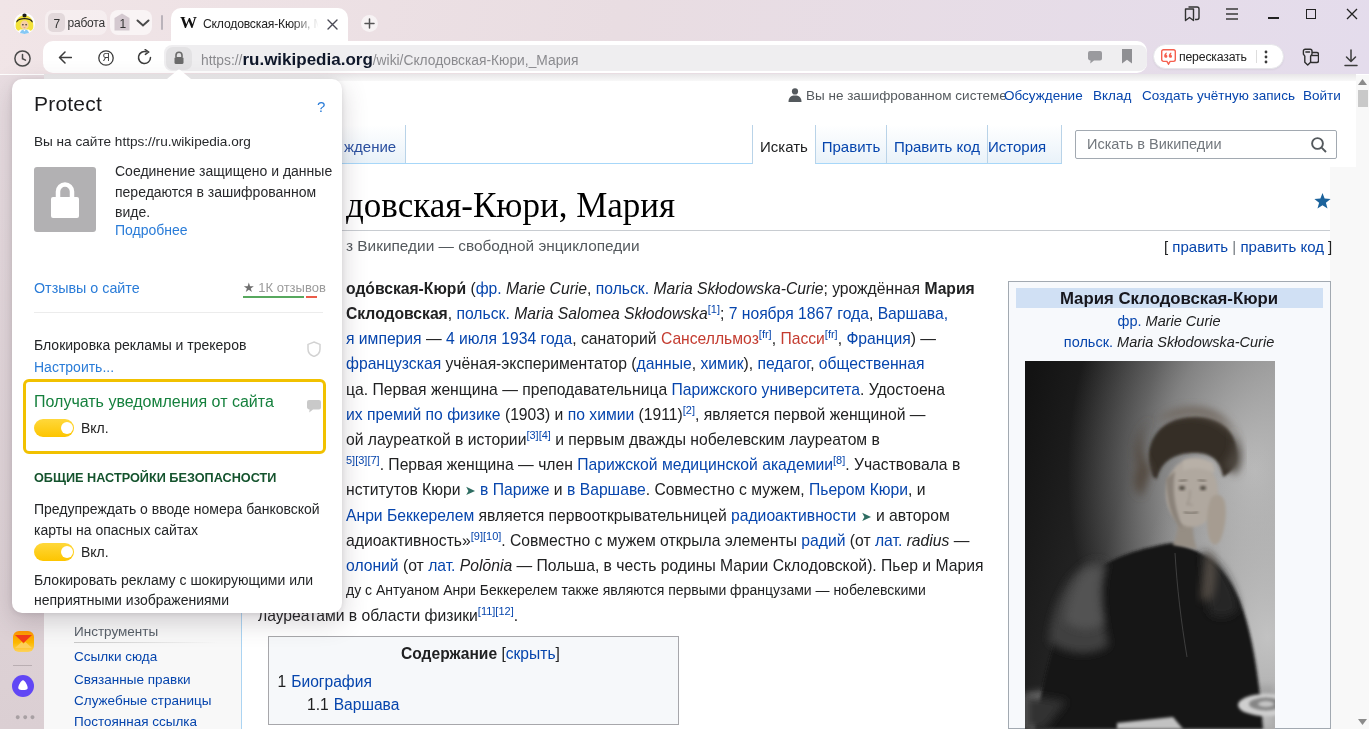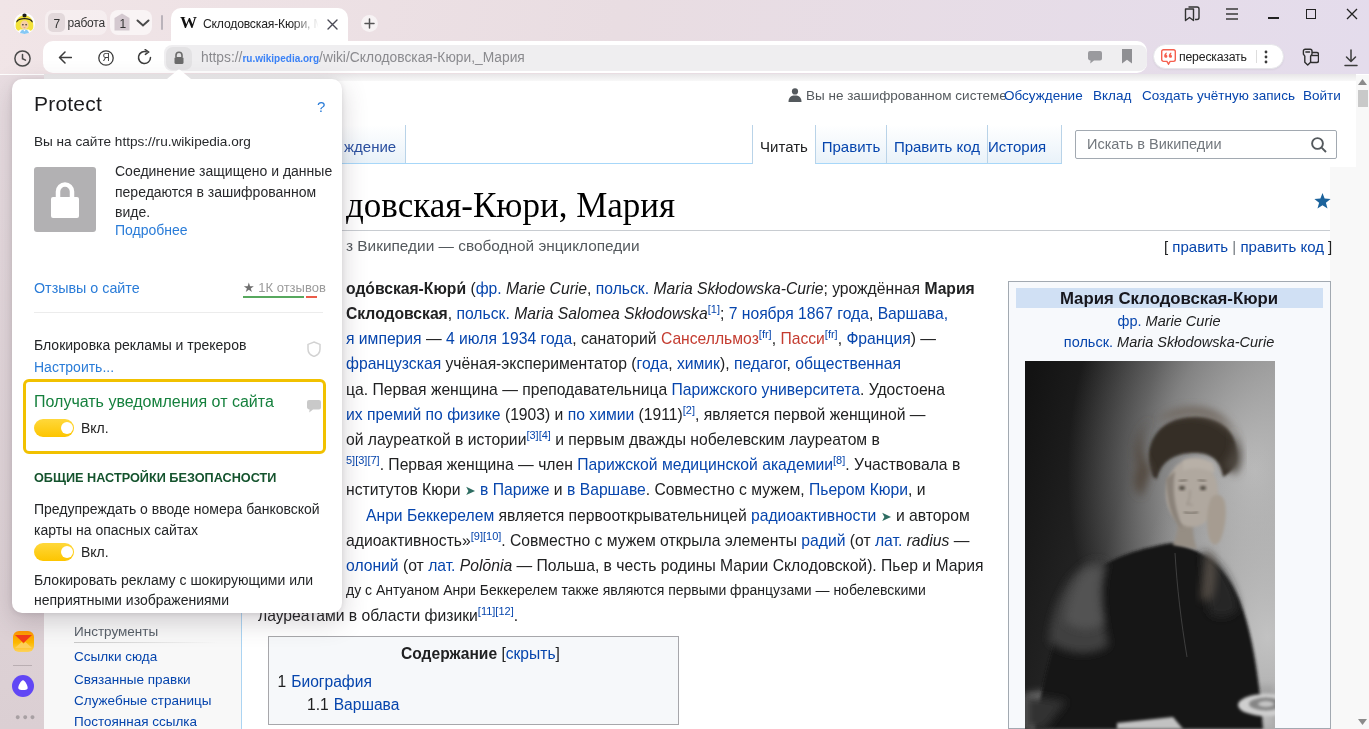--- a/index.html
+++ b/index.html
@@ -27,21 +27,21 @@
     <div class="t" style="left:1004px;top:89px;font-size:13.5px"><a class="wl" href="#">Обсуждение</a></div>
     <div class="t" style="left:1093px;top:89px;font-size:13.5px"><a class="wl" href="#">Вклад</a></div>
     <div class="t" style="left:1142px;top:89px;font-size:13.5px"><a class="wl" href="#">Создать учётную запись</a></div>
     <div class="t" style="left:1303px;top:89px;font-size:13.5px"><a class="wl" href="#">Войти</a></div>
 
 <div style="position:absolute;left:340px;top:125px;width:66px;height:39px;background:linear-gradient(#ffffff,#e9f2f9);border-right:1px solid #b9d3e8;border-bottom:1px solid #a7d7f9"></div>
     <div style="position:absolute;left:241px;top:163px;width:511px;height:1px;background:#a7d7f9"></div>
 <div class="t" style="left:344px;top:139px;font-size:15px;color:#2a4f9f">ждение</div>
 
 <div id="tabsR" style="position:absolute;left:752px;top:125px;height:39px;display:flex">
-  <div style="width:64px;background:#fff;border-left:1px solid #b9d3e8;border-right:1px solid #b9d3e8;text-align:center;padding-top:13px;font-size:15px;color:#202122">Читать</div>
+  <div style="width:64px;background:#fff;border-left:1px solid #b9d3e8;border-right:1px solid #b9d3e8;text-align:center;padding-top:13px;font-size:15px;color:#202122">Искать</div>
   <div style="width:71px;background:linear-gradient(#ffffff,#e9f2f9);border-right:1px solid #b9d3e8;border-bottom:1px solid #a7d7f9;text-align:center;padding-top:13px;font-size:15px"><span class="wl">Править</span></div>
   <div style="width:101px;background:linear-gradient(#ffffff,#e9f2f9);border-right:1px solid #b9d3e8;border-bottom:1px solid #a7d7f9;text-align:center;padding-top:13px;font-size:15px"><span class="wl">Править код</span></div>
   <div style="width:74px;background:linear-gradient(#ffffff,#e9f2f9);border-right:1px solid #b9d3e8;border-bottom:1px solid #a7d7f9;text-align:left;padding-top:13px;font-size:15px"><span class="wl">История</span></div>
 </div>
 
 <div style="position:absolute;left:1075px;top:130px;width:262px;height:29px;background:#fff;border:1px solid #a2a9b1;border-radius:2px"></div>
 <div class="t" style="left:1087px;top:137px;font-size:14.5px;color:#72777d">Искать в Википедии</div>
 <svg style="position:absolute;left:1310px;top:136px" width="18" height="18" viewBox="0 0 18 18">
       <circle cx="7.5" cy="7.5" r="5.4" fill="none" stroke="#54595d" stroke-width="1.9"></circle>
       <line x1="11.6" y1="11.6" x2="16" y2="16" stroke="#54595d" stroke-width="1.9"></line>
@@ -51,27 +51,27 @@
 <svg style="position:absolute;left:1314px;top:193px" width="17" height="16" viewBox="0 0 17 16">
       <path d="M8.5 0 L10.6 5.6 16.6 5.9 11.9 9.7 13.5 15.5 8.5 12.2 3.5 15.5 5.1 9.7 0.4 5.9 6.4 5.6 Z" fill="#1c639c"></path>
     </svg>
 <div style="position:absolute;left:241px;top:230px;width:1089px;height:1px;background:#c8ccd1"></div>
 <div class="t" style="left:346px;top:237.5px;font-size:15.4px;color:#54595d">з Википедии — свободной энциклопедии</div>
 <div class="t" style="left:1164px;top:239px;font-size:15px;color:#202122">[ <span class="wl">править</span> <span style="color:#72777d">|</span> <span class="wl">править код</span> ]</div>
 
 <div class="t pl" style="left: 346px; top: 280.8px; font-size: 15.7px; color: rgb(32, 33, 34);"><b>одо́вская-Кюри́</b> (<a class="wl" href="#">фр.</a> <i>Marie Curie</i>, <a class="wl" href="#">польск.</a> <i>Maria Skłodowska-Curie</i>; урождённая <b>Мария</b></div>
 <div class="t pl" style="left: 346px; top: 306px; font-size: 15.7px; color: rgb(32, 33, 34);"><b>Склодовская</b>, <a class="wl" href="#">польск.</a> <i>Maria Salomea Skłodowska</i><sup class="wl">[1]</sup>; <a class="wl" href="#">7 ноября</a> <a class="wl" href="#">1867 года</a>, <a class="wl" href="#">Варшава,</a></div>
 <div class="t pl" style="left: 346px; top: 331.2px; font-size: 15.7px; color: rgb(32, 33, 34);"><a class="wl" href="#">я империя</a> — <a class="wl" href="#">4 июля</a> <a class="wl" href="#">1934 года</a>, санаторий <span class="rl">Санселльмоз</span><sup class="wl">[fr]</sup>, <span class="rl">Пасси</span><sup class="wl">[fr]</sup>, <a class="wl" href="#">Франция</a>) —</div>
-<div class="t pl" style="left: 346px; top: 356.4px; font-size: 15.7px; color: rgb(32, 33, 34);"><a class="wl" href="#">французская</a> учёная-экспериментатор (<a class="wl" href="#">года</a>, <a class="wl" href="#">химик</a>), <a class="wl" href="#">педагог</a>, <a class="wl" href="#">общественная</a></div>
+<div class="t pl" style="left: 346px; top: 356.4px; font-size: 15.7px; color: rgb(32, 33, 34);"><a class="wl" href="#">французская</a> учёная-экспериментатор (<a class="wl" href="#">данные</a>, <a class="wl" href="#">химик</a>), <a class="wl" href="#">педагог</a>, <a class="wl" href="#">общественная</a></div>
 <div class="t pl" style="left: 346px; top: 381.6px; font-size: 15.7px; color: rgb(32, 33, 34);">ца. Первая женщина — преподавательница <a class="wl" href="#">Парижского университета</a>. Удостоена</div>
 <div class="t pl" style="left: 346px; top: 406.8px; font-size: 15.7px; color: rgb(32, 33, 34);"><a class="wl" href="#">их премий по физике</a> (1903) и <a class="wl" href="#">по химии</a> (1911)<sup class="wl">[2]</sup>, является первой женщиной —</div>
 <div class="t pl" style="left: 346px; top: 432px; font-size: 15.7px; color: rgb(32, 33, 34);">ой лауреаткой в истории<sup class="wl">[3][4]</sup> и первым дважды нобелевским лауреатом в</div>
 <div class="t pl" style="left: 346px; top: 457.2px; font-size: 15.7px; color: rgb(32, 33, 34);"><sup class="wl">5][3][7]</sup>. Первая женщина — член <a class="wl" href="#">Парижской медицинской академии</a><sup class="wl">[8]</sup>. Участвовала в</div>
 <div class="t pl" style="left: 346px; top: 482.4px; font-size: 15.7px; color: rgb(32, 33, 34);">нститутов Кюри <span style="color:#2e6d62;font-size:13px">➤</span> <a class="wl" href="#">в Париже</a> и <a class="wl" href="#">в Варшаве</a>. Совместно с мужем, <a class="wl" href="#">Пьером Кюри</a>, и</div>
-<div class="t pl" style="left: 366px; top: 507.6px; font-size: 15.7px; color: rgb(32, 33, 34); text-align: right;"><a class="wl" href="#">Анри Беккерелем</a> является первооткрывательницей <a class="wl" href="#">радиоактивности</a> <span style="color:#2e6d62;font-size:13px">➤</span> и автором</div>
+<div class="t pl" style="left: 346px; top: 507.6px; font-size: 15.7px; color: rgb(32, 33, 34); text-align: right;"><a class="wl" href="#">Анри Беккерелем</a> является первооткрывательницей <a class="wl" href="#">радиоактивности</a> <span style="color:#2e6d62;font-size:13px">➤</span> и автором</div>
 <div class="t pl" style="left: 346px; top: 532.8px; font-size: 15.7px; color: rgb(32, 33, 34);">адиоактивность»<sup class="wl">[9][10]</sup>. Совместно с мужем открыла элементы <a class="wl" href="#">радий</a> (от <a class="wl" href="#">лат.</a> <i>radius</i> —</div>
 <div class="t pl" style="left: 346px; top: 558px; font-size: 15.7px; color: rgb(32, 33, 34);"><a class="wl" href="#">олоний</a> (от <a class="wl" href="#">лат.</a> <i>Polōnia</i> — Польша, в честь родины Марии Склодовской). Пьер и Мария</div>
 <div class="t pl" style="left: 346px; top: 583.2px; font-size: 14px; color: rgb(32, 33, 34);">ду с Антуаном Анри Беккерелем также являются первыми французами — нобелевскими</div>
 <div class="t pl" style="left: 258px; top: 608.4px; font-size: 15.7px; color: rgb(32, 33, 34);">лауреатами в области физики<sup class="wl">[11][12]</sup>.</div>
 
 <div style="position:absolute;left:268px;top:636px;width:411px;height:89px;background:#f6f8fa;border:1px solid #a7a7ab"></div>
 <div class="t" style="left:401px;top:646px;font-size:15.6px;color:#202122"><b>Содержание</b> [<span class="wl">скрыть</span>]</div>
 <div class="t" style="left:277.5px;top:674px;font-size:15.6px;color:#202122">1<span style="display:inline-block;width:5px"></span><a class="wl" href="#">Биография</a></div>
 <div class="t" style="left:307px;top:697px;font-size:15.6px;color:#202122">1.1<span style="display:inline-block;width:5px"></span><a class="wl" href="#">Варшава</a></div>
 
@@ -258,21 +258,21 @@
     </svg>
 <svg style="position:absolute;left:136px;top:49px" width="17" height="17" viewBox="0 0 17 17">
       <path d="M14.5 8.5 A6 6 0 1 1 10.5 2.85" fill="none" stroke="#3c3c3c" stroke-width="1.5" stroke-linecap="round"></path>
       <path d="M9.2 0.6 L12.8 3 L9.4 5.4" fill="none" stroke="#3c3c3c" stroke-width="1.5" stroke-linecap="round" stroke-linejoin="round"></path>
     </svg>
 <div style="position:absolute;left:166px;top:46.5px;width:26px;height:23px;border-radius:7px;background:#e3e2e4"></div>
 <svg style="position:absolute;left:173px;top:51px" width="12" height="14" viewBox="0 0 12 14">
       <path d="M3 6 V4.2 a3 3 0 0 1 6 0 V6" fill="none" stroke="#6b6b6b" stroke-width="1.6"></path>
       <rect x="1.5" y="6" width="9" height="7" rx="1.5" fill="#6b6b6b"></rect>
     </svg>
-<div class="t" style="left:201px;top:51px;font-size:13.8px;color:#8a8a8e">https://<span style="color:#3b82f6;font-weight:bold;font-size:10px">ru.wikipedia.org</span>/wiki/Склодовская-Кюри,_Мария</div>
+<div class="t" style="left:201px;top:51px;font-size:13.8px;color:#8a8a8e">https://<span style="color:#0f172a;font-weight:bold;font-size:17px">ru.wikipedia.org</span>/wiki/Склодовская-Кюри,_Мария</div>
 <svg style="position:absolute;left:1088px;top:51px" width="14" height="13" viewBox="0 0 14 13">
       <path d="M2 0 h10 a2 2 0 0 1 2 2 v5.5 a2 2 0 0 1 -2 2 H6 L2.2 12.6 L2.6 9.5 A2.6 2.6 0 0 1 0 7.5 V2 a2 2 0 0 1 2 -2 Z" fill="#9a9a9e"></path>
     </svg>
 <svg style="position:absolute;left:1121px;top:49px" width="12" height="15" viewBox="0 0 12 15">
       <path d="M1 0 H11 V14.5 L6 10.8 L1 14.5 Z" fill="#8f8f93"></path>
     </svg>
 <div style="position:absolute;left:1153px;top:44px;width:131px;height:25px;background:#fff;border:1px solid #e6e6ea;border-radius:13px;box-shadow:0 1px 2px rgba(0,0,0,.05)"></div>
 <svg style="position:absolute;left:1161px;top:49px" width="15" height="16" viewBox="0 0 15 16">
       <path d="M2.5 0.75 h10 a1.8 1.8 0 0 1 1.8 1.8 v8 a1.8 1.8 0 0 1 -1.8 1.8 h-3.4 l-1.6 2.8 l-1.6 -2.8 h-3.4 a1.8 1.8 0 0 1 -1.8 -1.8 v-8 a1.8 1.8 0 0 1 1.8 -1.8 Z" fill="none" stroke="#f5604f" stroke-width="1.4"></path>
       <g transform="rotate(180 7.1 6.2)">

